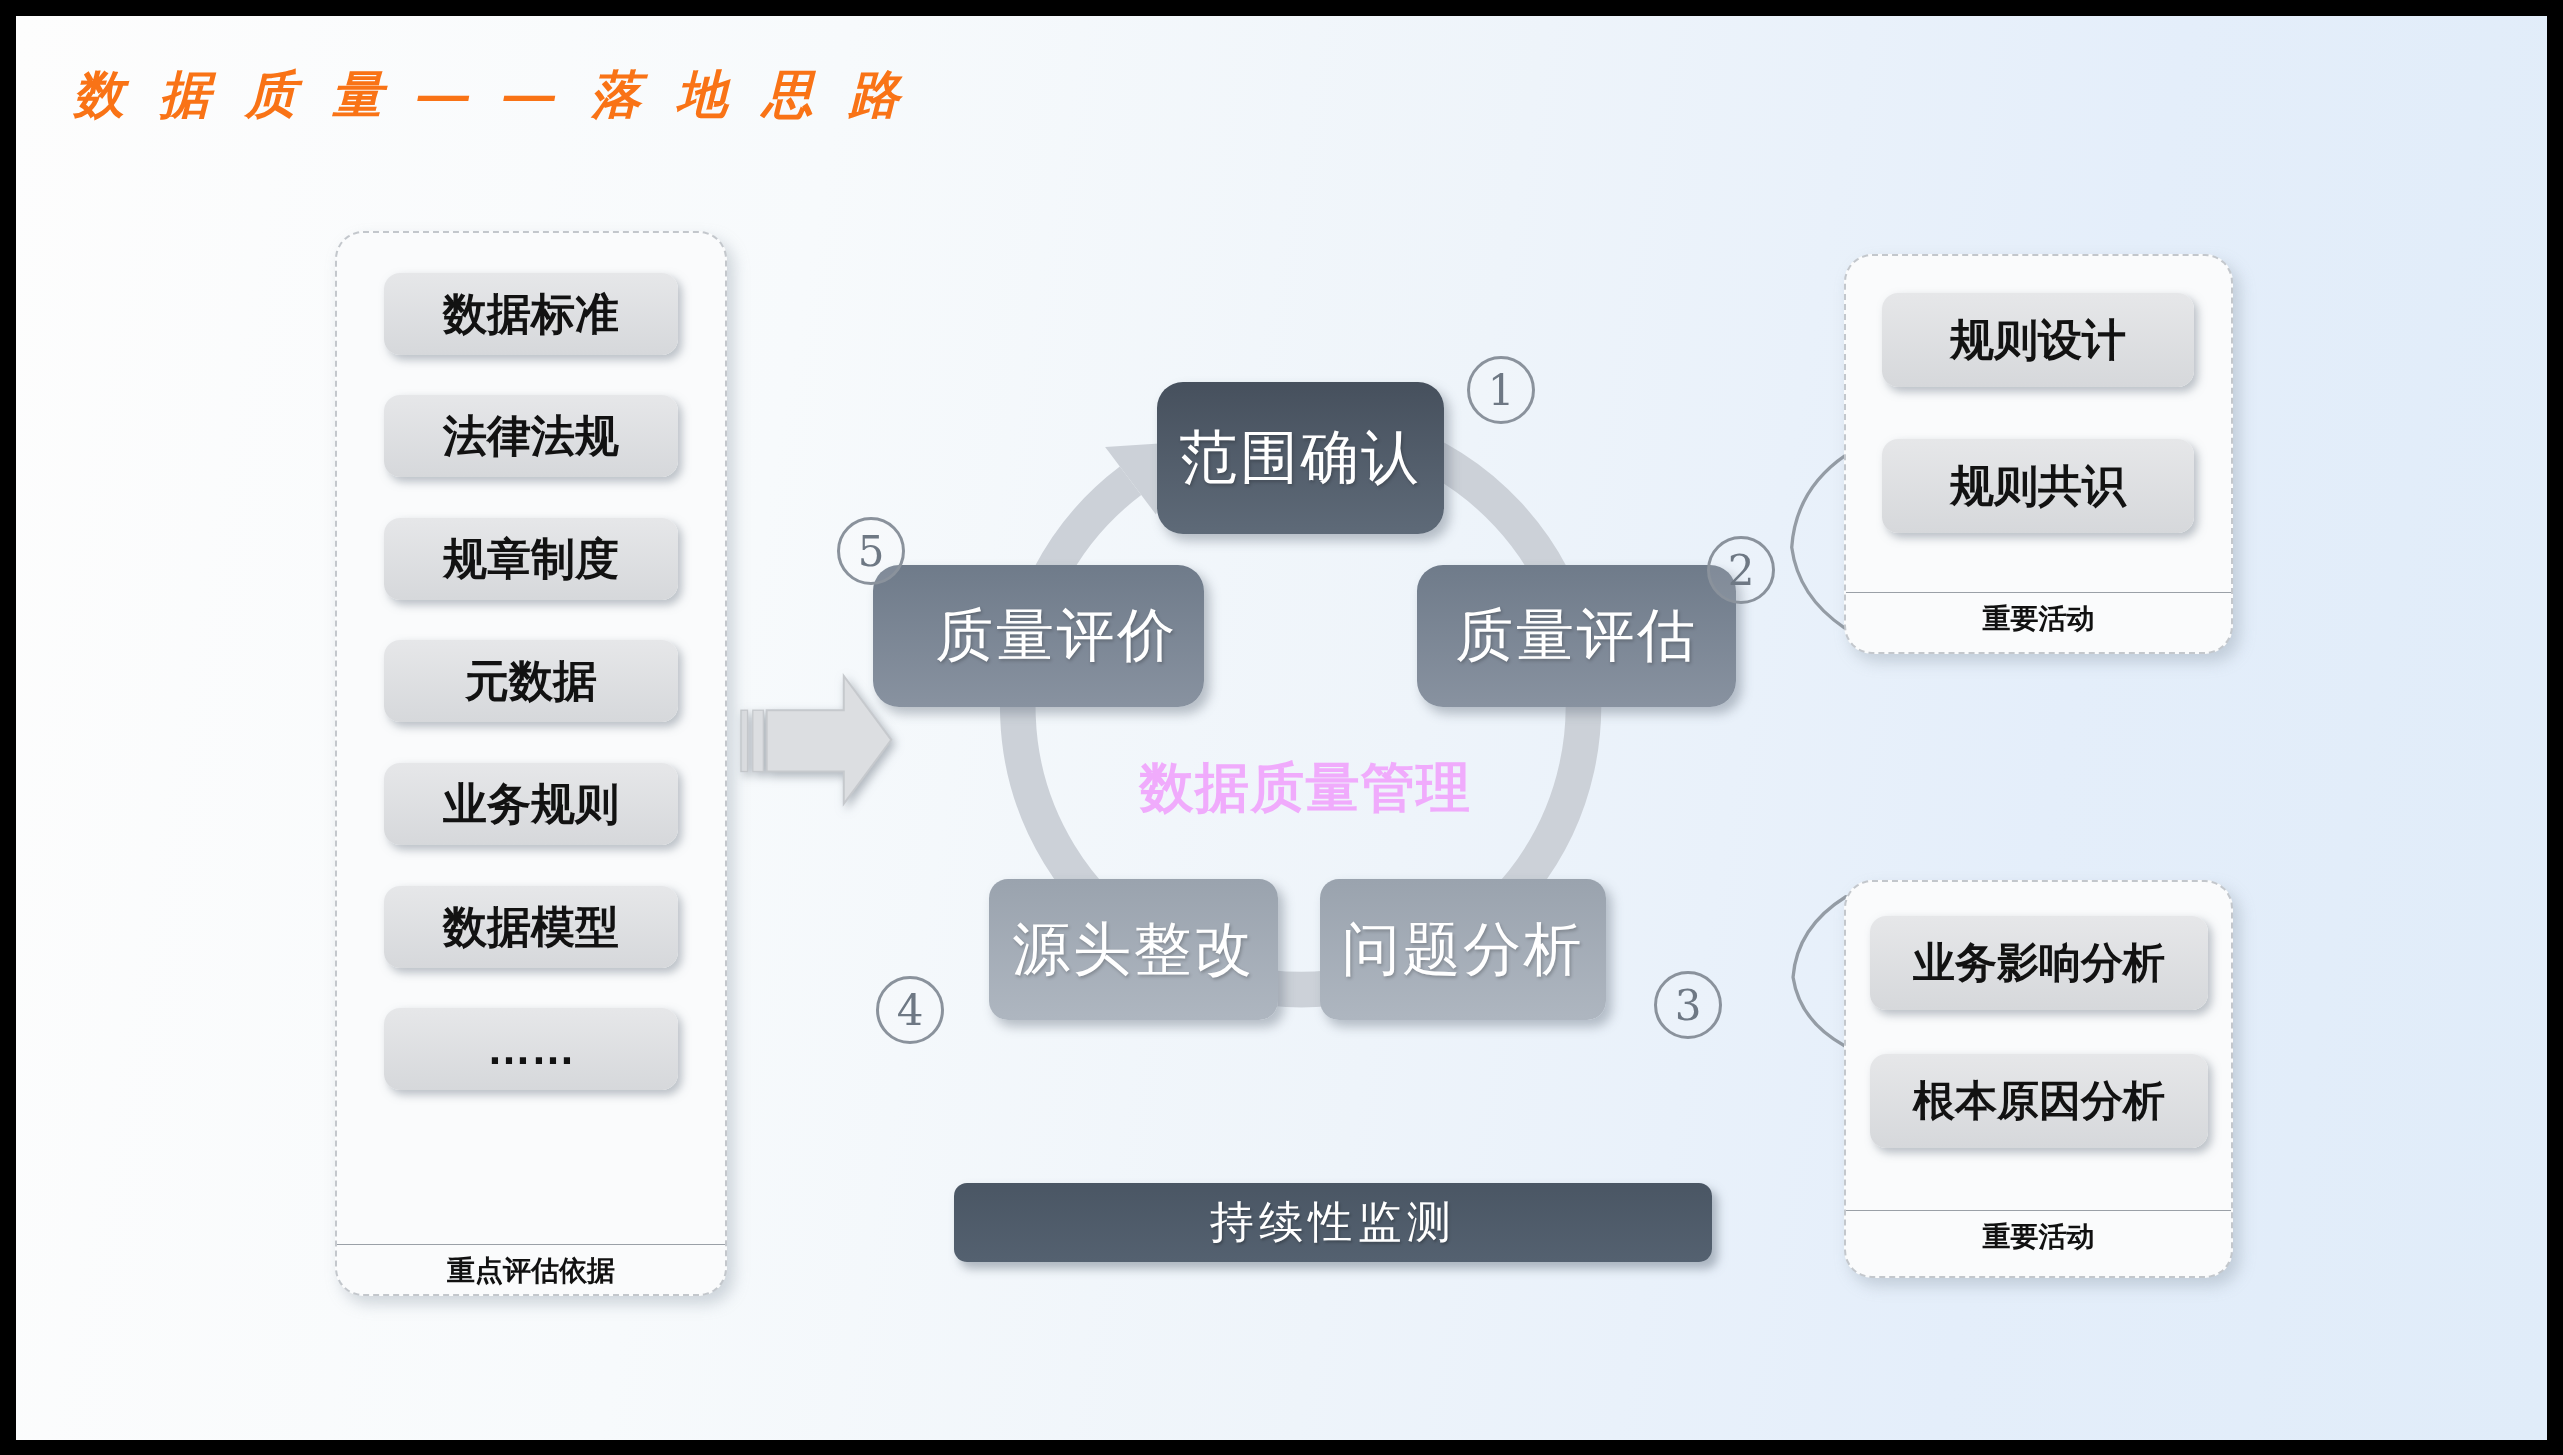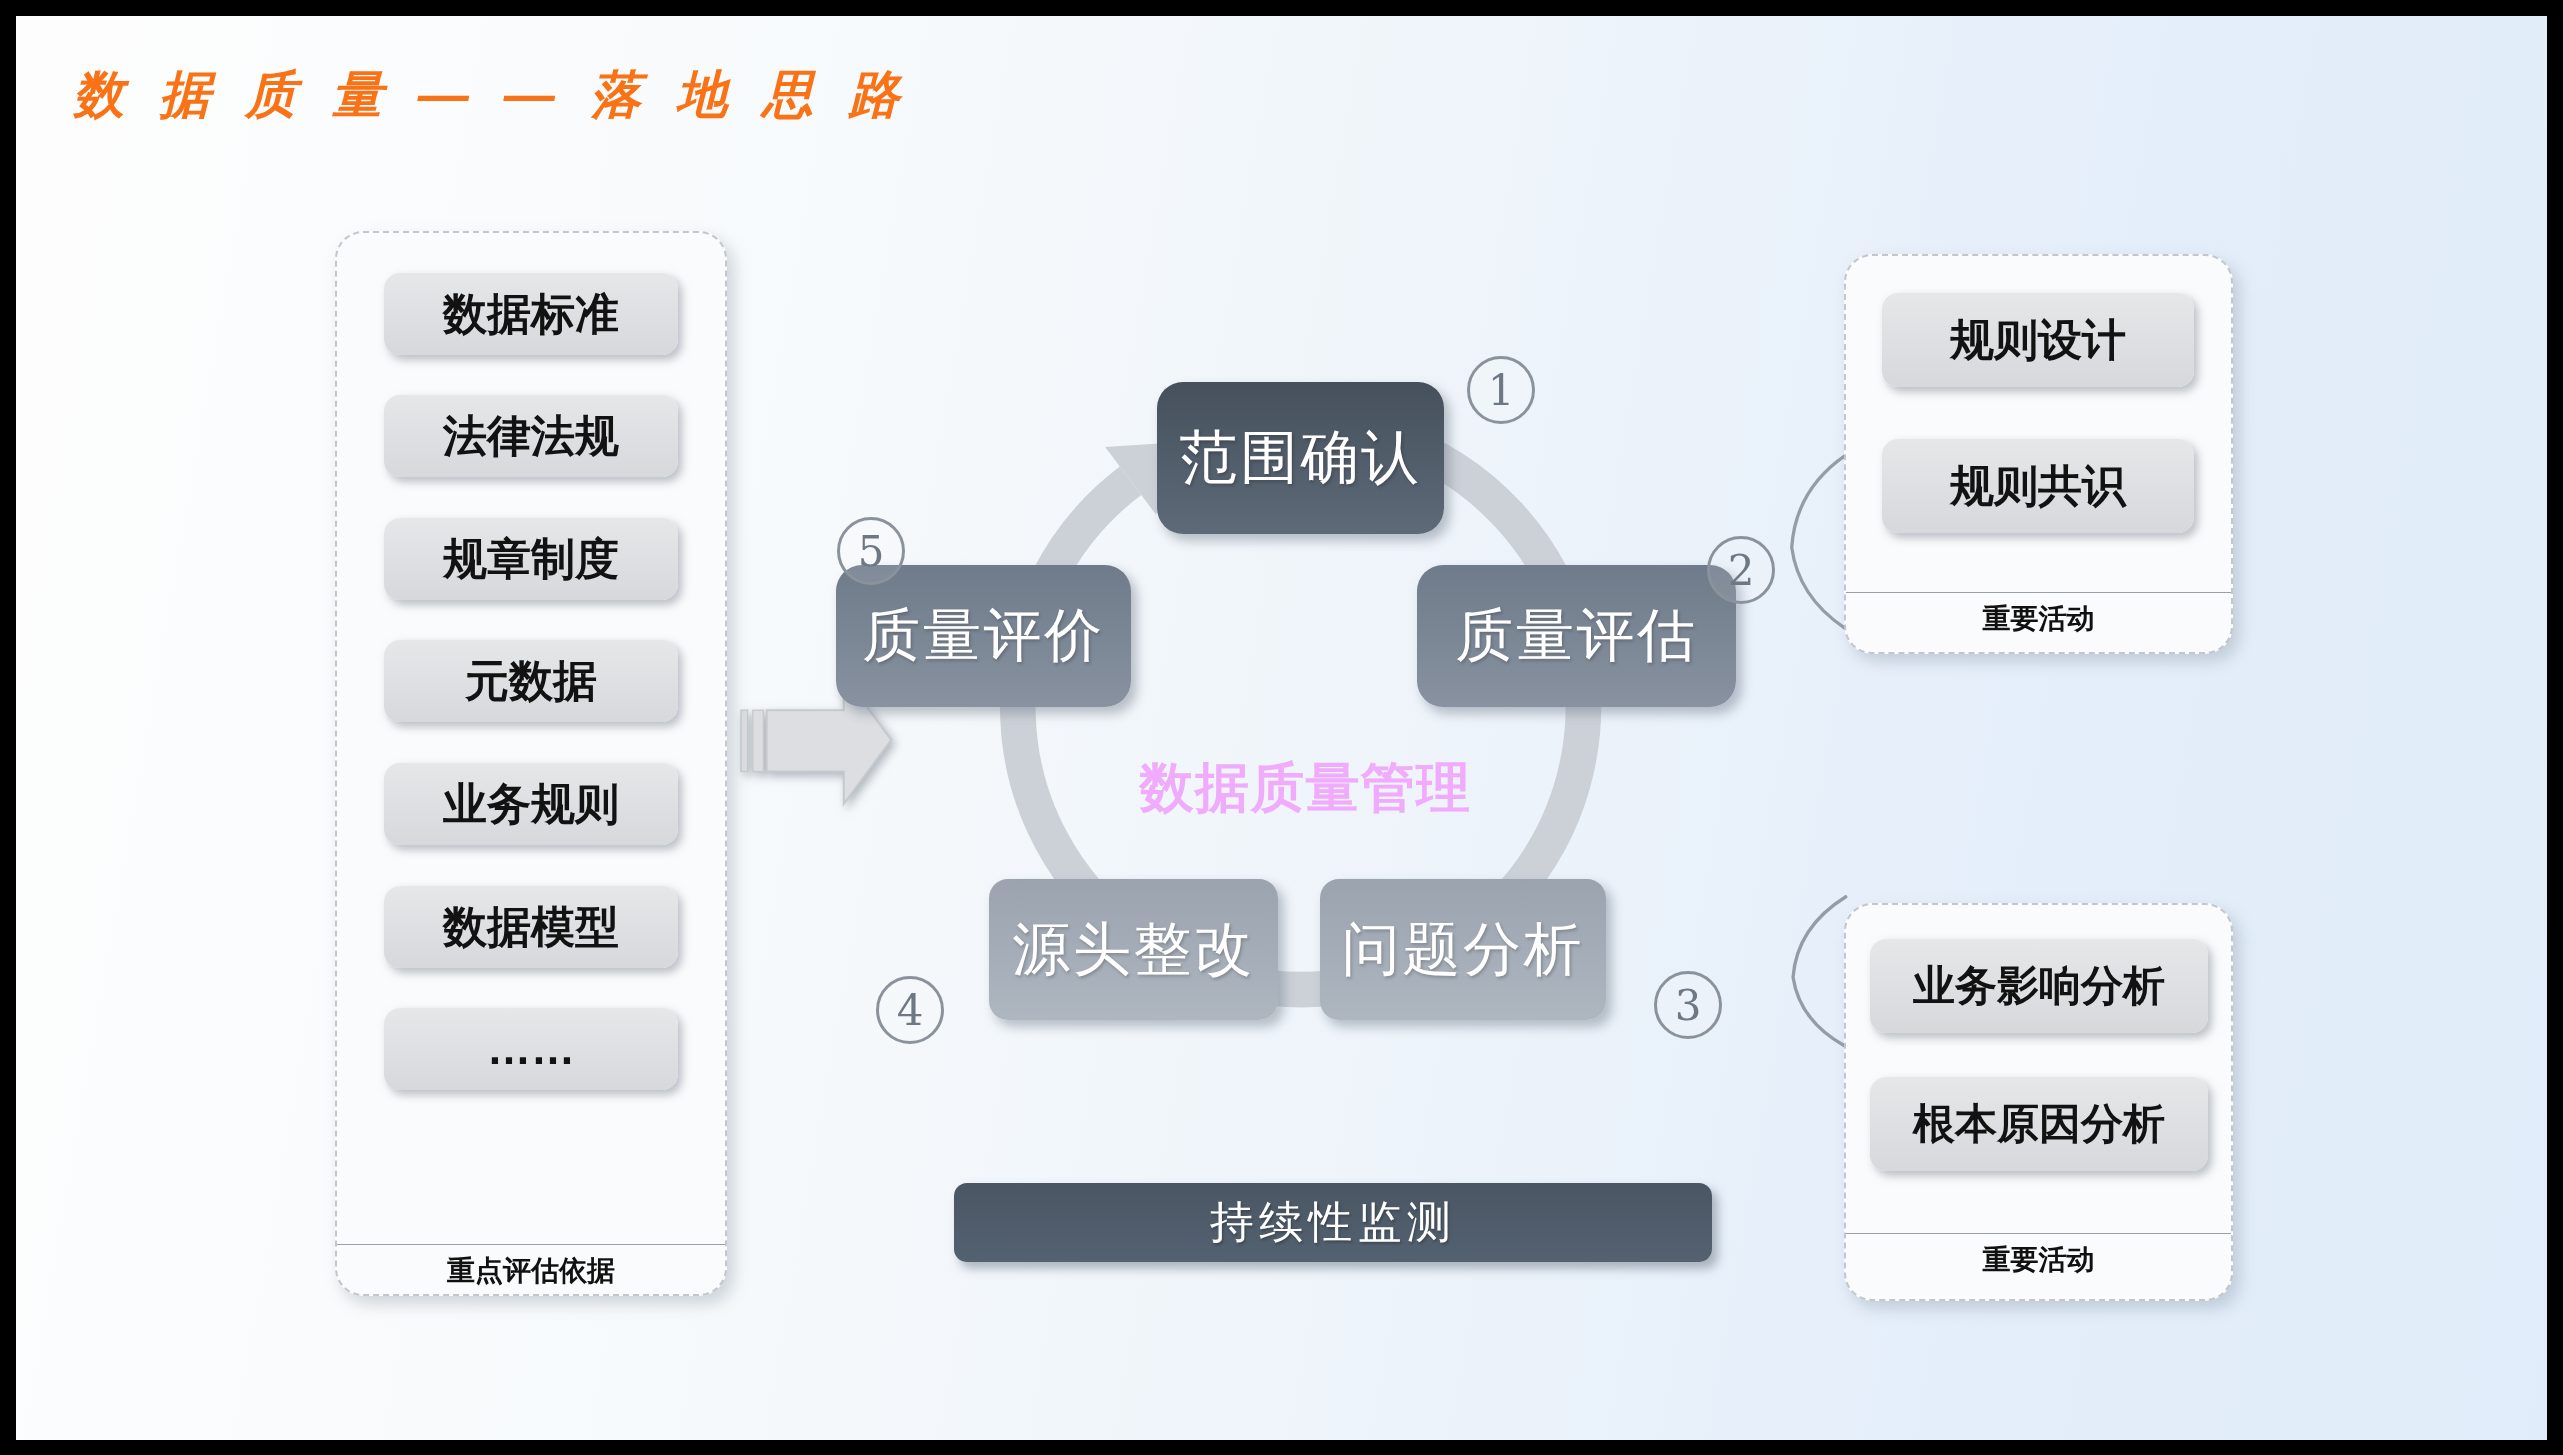--- a/index.html
+++ b/index.html
@@ -20,37 +20,37 @@
   #left-panel{left:335px;top:231px;width:388px;height:1061px;}
   #left-panel .chip{left:47px;width:294px;height:82px;}
   #left-panel .sep{top:1011px;}
   #left-panel .panel-footer{top:1019px;}
 
   #rt-panel{left:1844px;top:254px;width:385px;height:396px;}
   #rt-panel .chip{left:36px;width:312px;height:94px;}
   #rt-panel .sep{top:336px;}
   #rt-panel .panel-footer{top:344px;}
 
-  #rb-panel{left:1844px;top:903px;width:385px;height:394px;}
+  #rb-panel{left:1844px;top:880px;width:385px;height:394px;}
   #rb-panel .chip{left:24px;width:338px;height:94px;font-size:42px;}
   #rb-panel .sep{top:328px;}
   #rb-panel .panel-footer{top:336px;}
 
   
   .cycle-box{position:absolute;border-radius:26px;display:flex;align-items:center;justify-content:center;
     color:#fff;font-size:58px;font-weight:500;letter-spacing:2.6px;
     box-shadow:5.3px 6.6px 10.5px rgba(110,122,136,.45);text-shadow:1.3px 2px 3.3px rgba(0,0,0,.22);}
   .box-dark{background:linear-gradient(180deg,#46505d 0%,#5e6a78 100%);}
   .box-mid{background:linear-gradient(180deg,#6f7b8a 0%,#8892a0 100%);}
   .box-light{background:linear-gradient(180deg,#9aa3ae 0%,#aeb6c0 100%);border-radius:19px;}
   #box-scope{left:1157px;top:382px;width:287px;height:152px;}
   #box-assess{left:1417px;top:565px;width:319px;height:142px;}
   #box-analyze{left:1320px;top:879px;width:286px;height:141px;}
   #box-rectify{left:989px;top:879px;width:289px;height:141px;}
-  #box-evaluate{left:836px;top:565px;width:295px;height:142px;}
+  #box-evaluate{left:873px;top:565px;width:295px;height:142px;padding-left:36px;}
 
   .center-label{position:absolute;left:1121px;top:752px;width:369px;text-align:center;
     font-size:54px;font-weight:600;color:#f0abfc;letter-spacing:1.3px;}
 
   .circle-num{position:absolute;width:62px;height:62px;border-radius:50%;border:3.3px solid #8a929c;
     display:flex;align-items:center;justify-content:center;
     font-family:"DejaVu Serif",serif;font-size:42px;color:#6e7884;background:rgba(255,255,255,.12);}
   #num-1{left:1467px;top:356px;}
   #num-2{left:1707px;top:536px;}
   #num-3{left:1654px;top:971px;}

